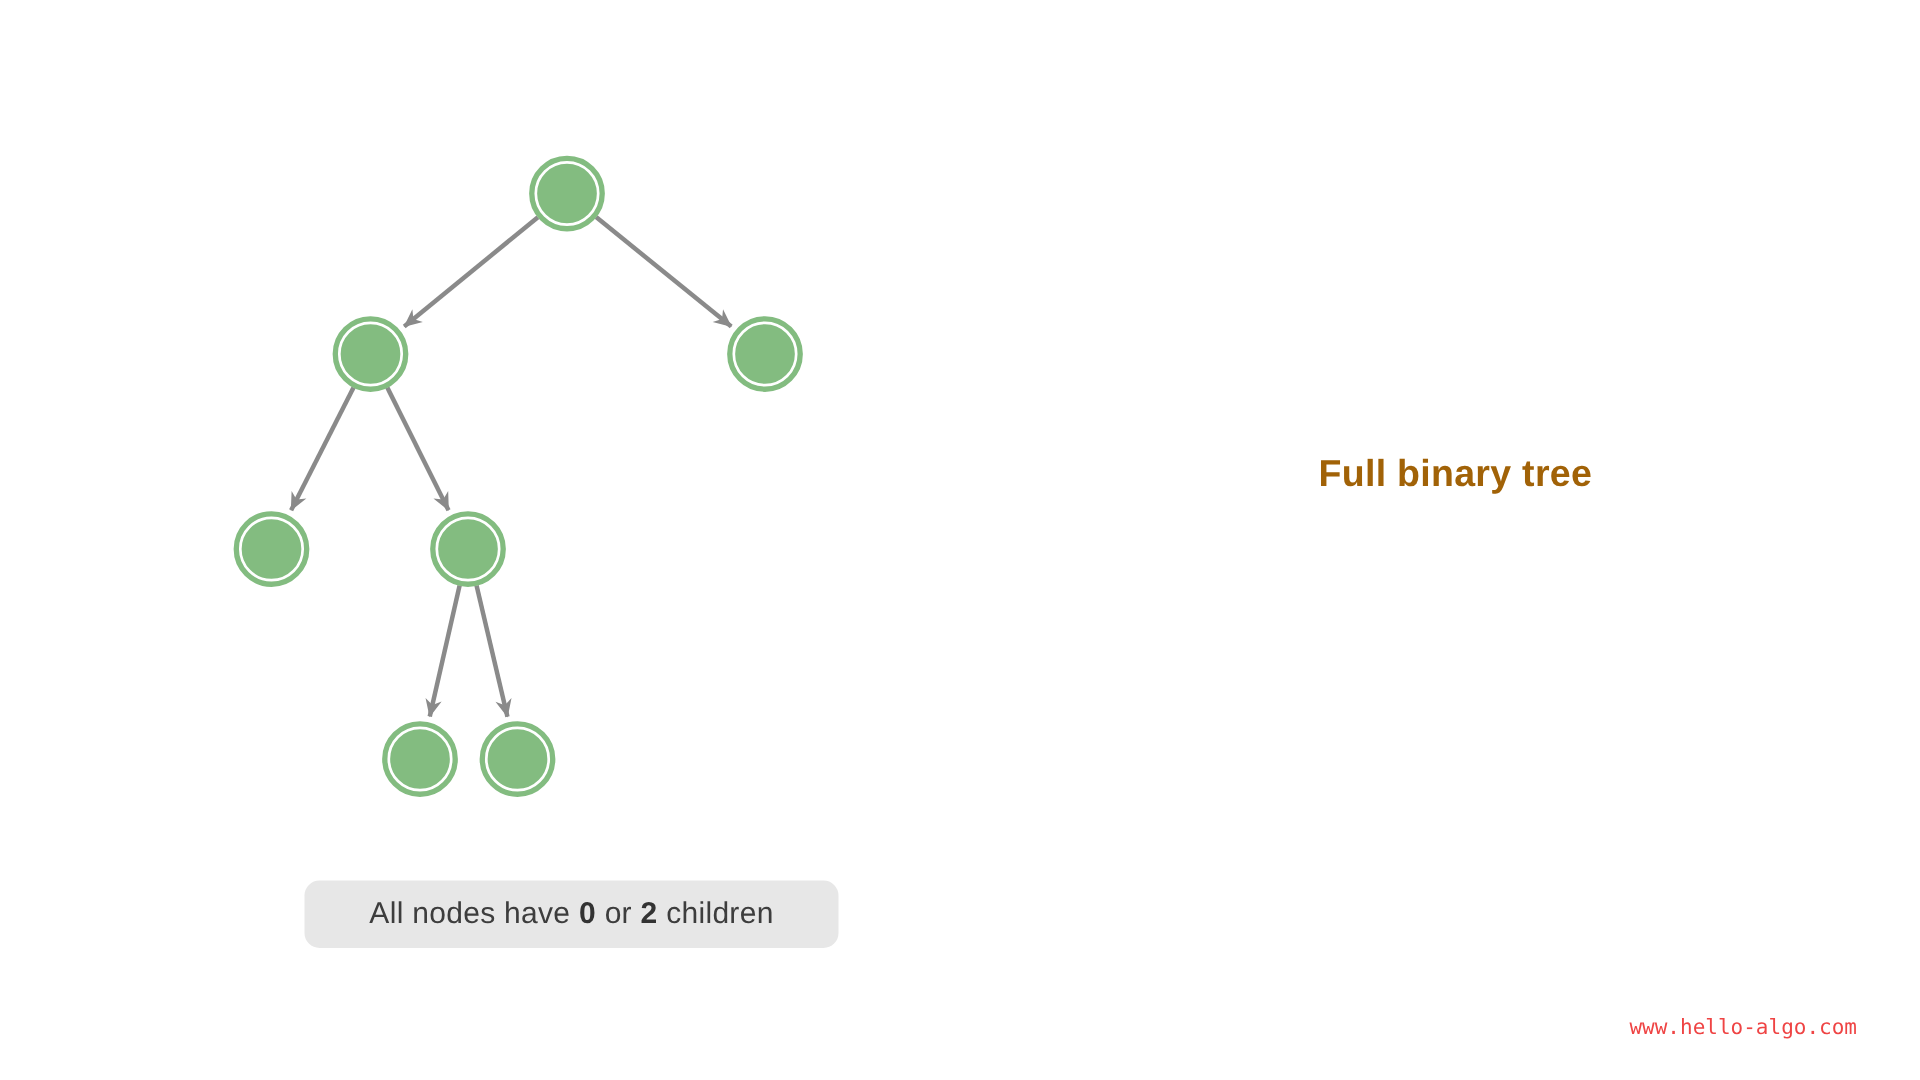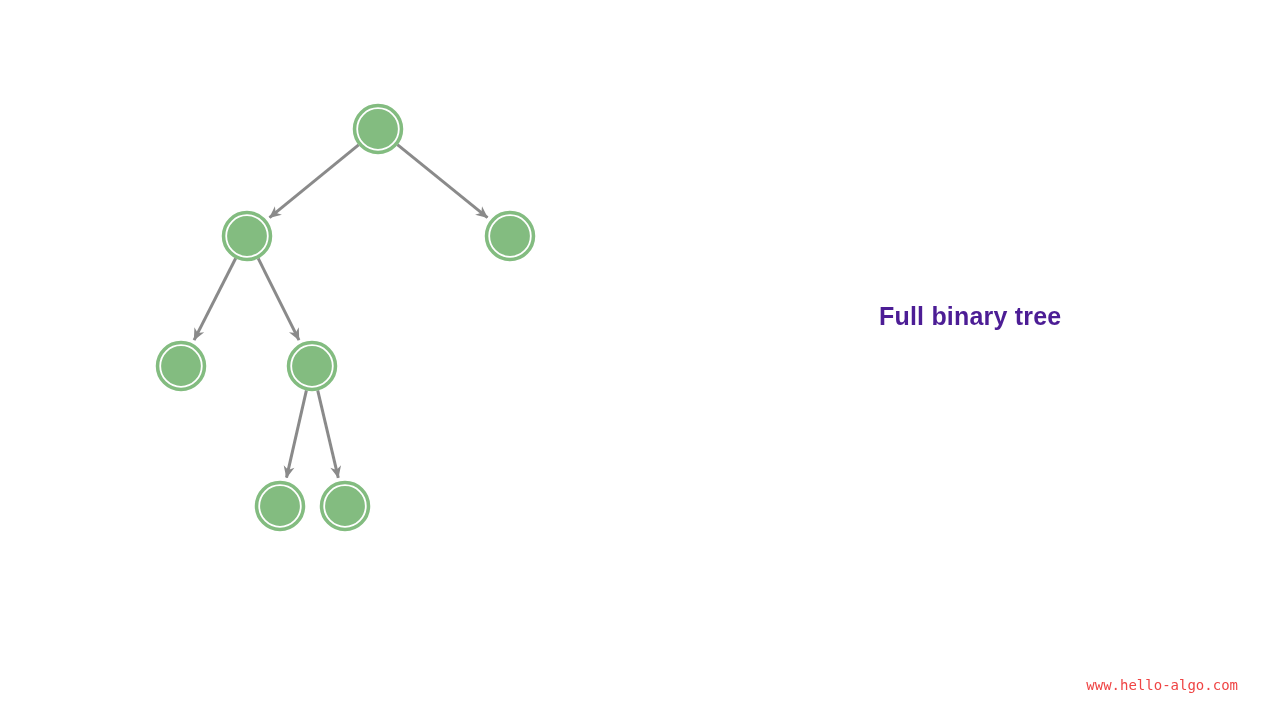--- a/index.html
+++ b/index.html
@@ -106,18 +106,21 @@
           <circle cx="280" cy="506" r="24" fill="#83bc80" stroke="#83bc80" stroke-width="2.5"></circle>
           <circle cx="280" cy="506" r="20.8" fill="none" stroke="#ffffff" stroke-width="1.8"></circle>
         </g>
         <g>
           <circle cx="345" cy="506" r="24" fill="#83bc80" stroke="#83bc80" stroke-width="2.5"></circle>
           <circle cx="345" cy="506" r="20.8" fill="none" stroke="#ffffff" stroke-width="1.8"></circle>
         </g>
       </g>
   </svg>
 
+  <div class="caption-box" style="background: rgb(231, 231, 231);">
+    <span class="caption-text" style="color: rgb(61, 61, 61);"><span>All nodes have </span><b>0</b><span> or </span><b>2</b><span> children</span></span>
+  </div>
 
-  <div class="figure-title" style="color: #4c1d95;">Full binary tree</div>
+  <div class="figure-title" style="color: #a16207;">Full binary tree</div>
 
   <div class="watermark" style="color: #ef4444;">www.hello-algo.com</div>
 
 </div>
 
 </body></html>

